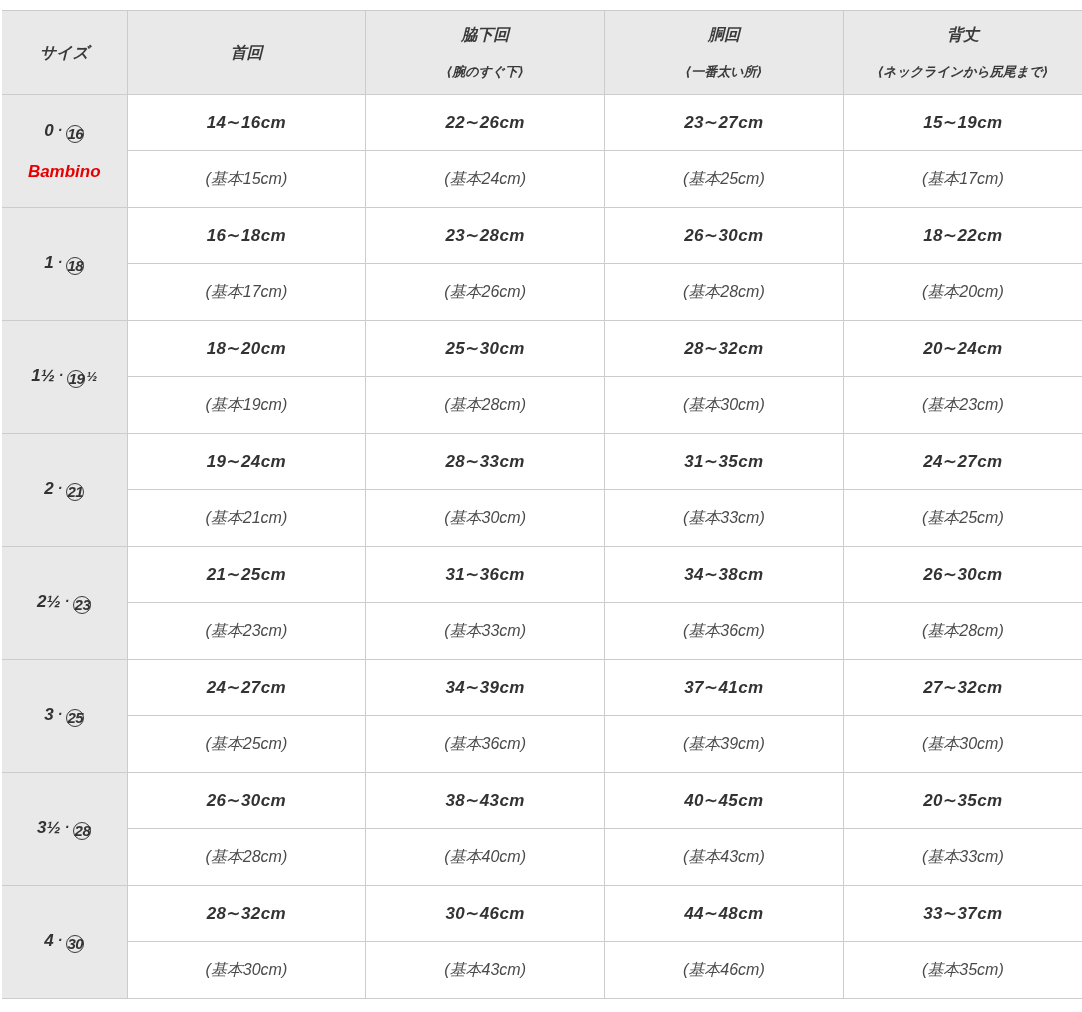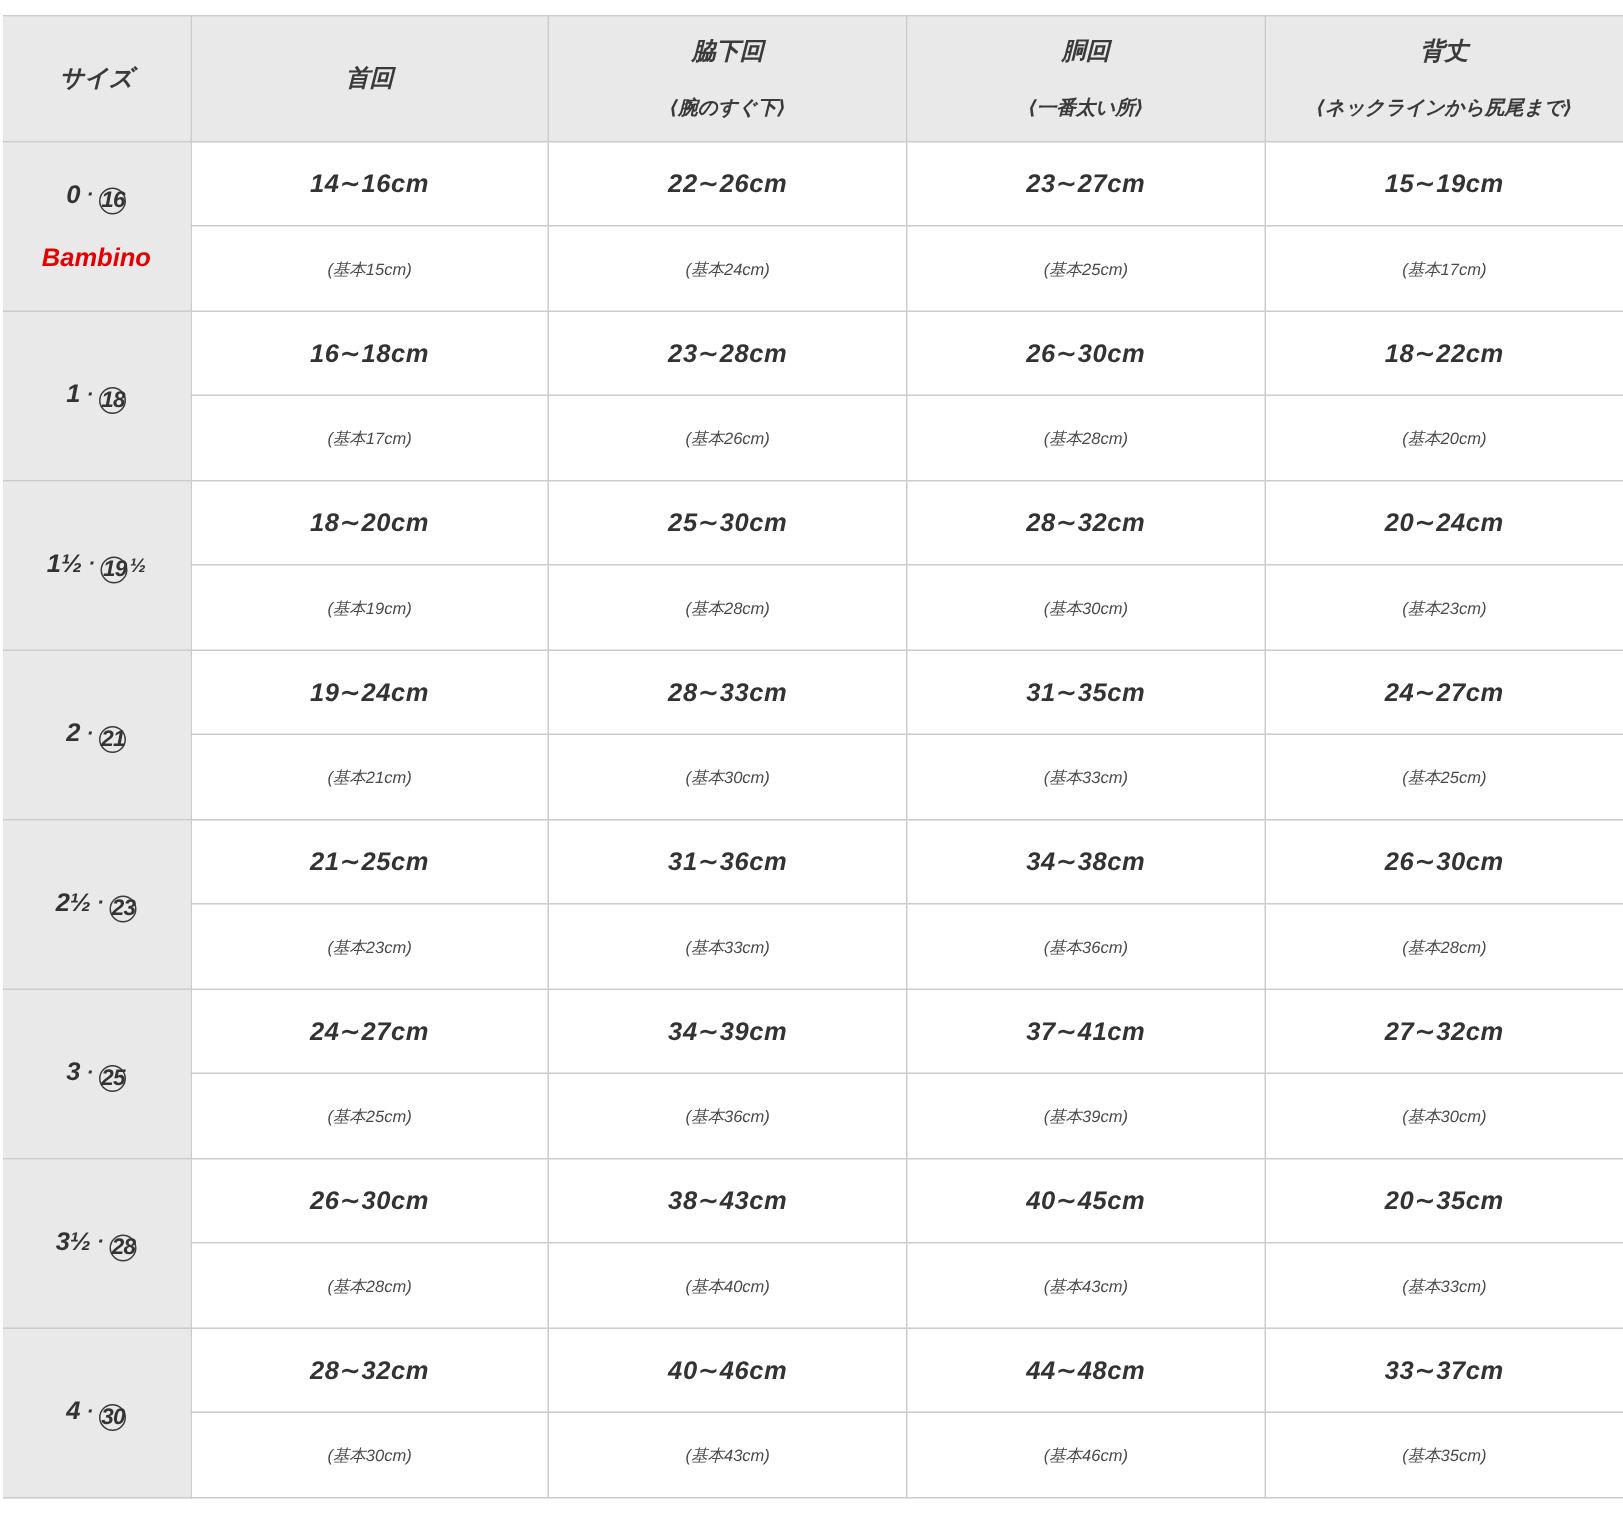--- a/index.html
+++ b/index.html
@@ -74,21 +74,21 @@
     background: #ffffff;
     color: #333333;
     font-size: 17px;
     font-weight: bold;
     letter-spacing: 0.4px;
   }
   td.base {
     height: 57px;
     background: #ffffff;
     color: #4a4a4a;
-    font-size: 11px;
+    font-size: 16px;
     font-weight: normal;
   }
 </style>
 </head>
 <body>
 
 <div class="chart-wrap">
 <table class="size-chart">
   <colgroup>
     <col class="c-size">
@@ -255,21 +255,21 @@
     </tr>
   </tbody>
 
   <tbody>
     <tr>
       <td class="size-cell" rowspan="2">
         <div class="size-line"><span>4</span><span class="sz-sep">·</span><span class="sz-circle">30</span></div>
 
       </td>
       <td class="range">28∼32cm</td>
-      <td class="range">40∼46cm</td>
+      <td class="range">30∼46cm</td>
       <td class="range">44∼48cm</td>
       <td class="range">33∼37cm</td>
     </tr>
     <tr>
       <td class="base">(基本30cm)</td>
       <td class="base">(基本43cm)</td>
       <td class="base">(基本46cm)</td>
       <td class="base">(基本35cm)</td>
     </tr>
   </tbody>

